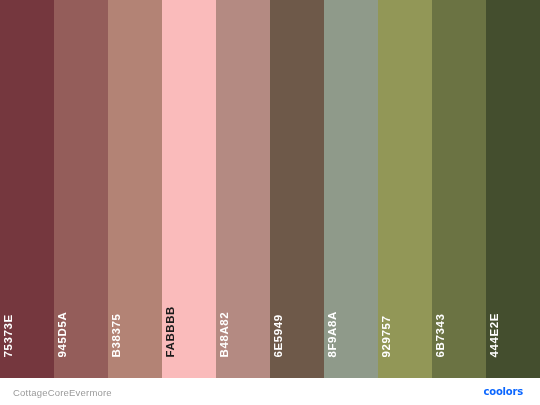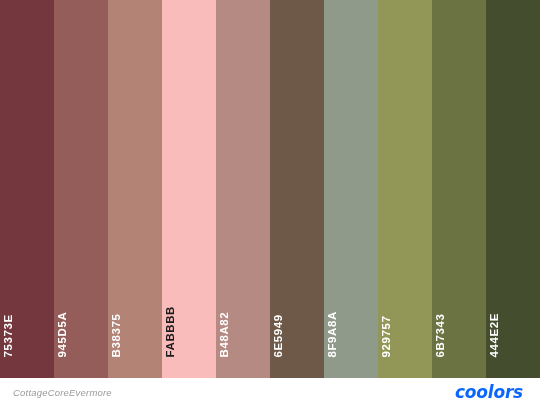--- a/index.html
+++ b/index.html
@@ -88,21 +88,21 @@
     color: #9a9a9a;
     white-space: nowrap;
   }
 
   #brand-logo {
     position: absolute;
     right: 17px;
     top: 50%;
     transform: translateY(-50%);
     font-family: "DejaVu Sans", sans-serif;
-    font-size: 17px;
+    font-size: 10px;
     font-weight: bold;
     letter-spacing: -0.2px;
     color: #0a66ff;
     white-space: nowrap;
     line-height: 1;
   }
 </style>
 </head>
 <body>
 
@@ -154,18 +154,18 @@
           <span class="swatch-label-text" style="color: rgb(255, 255, 255);">6B7343</span>
         </div>
       </div>
       <div class="swatch" style="background: rgb(68, 78, 46);">
         <div class="swatch-label">
           <span class="swatch-label-text" style="color: rgb(255, 255, 255);">444E2E</span>
         </div>
       </div>
     </div>
 
-  <div id="footer-bar" style="background: rgb(255, 255, 255); font-style: italic;">
+  <div id="footer-bar" style="background: rgb(255, 255, 255);">
     <span id="palette-name" style="color: rgb(154, 154, 154);">CottageCoreEvermore</span>
     <span id="brand-logo" style="color: rgb(10, 102, 255);">coolors</span>
   </div>
 
 </div>
 
 </body></html>

